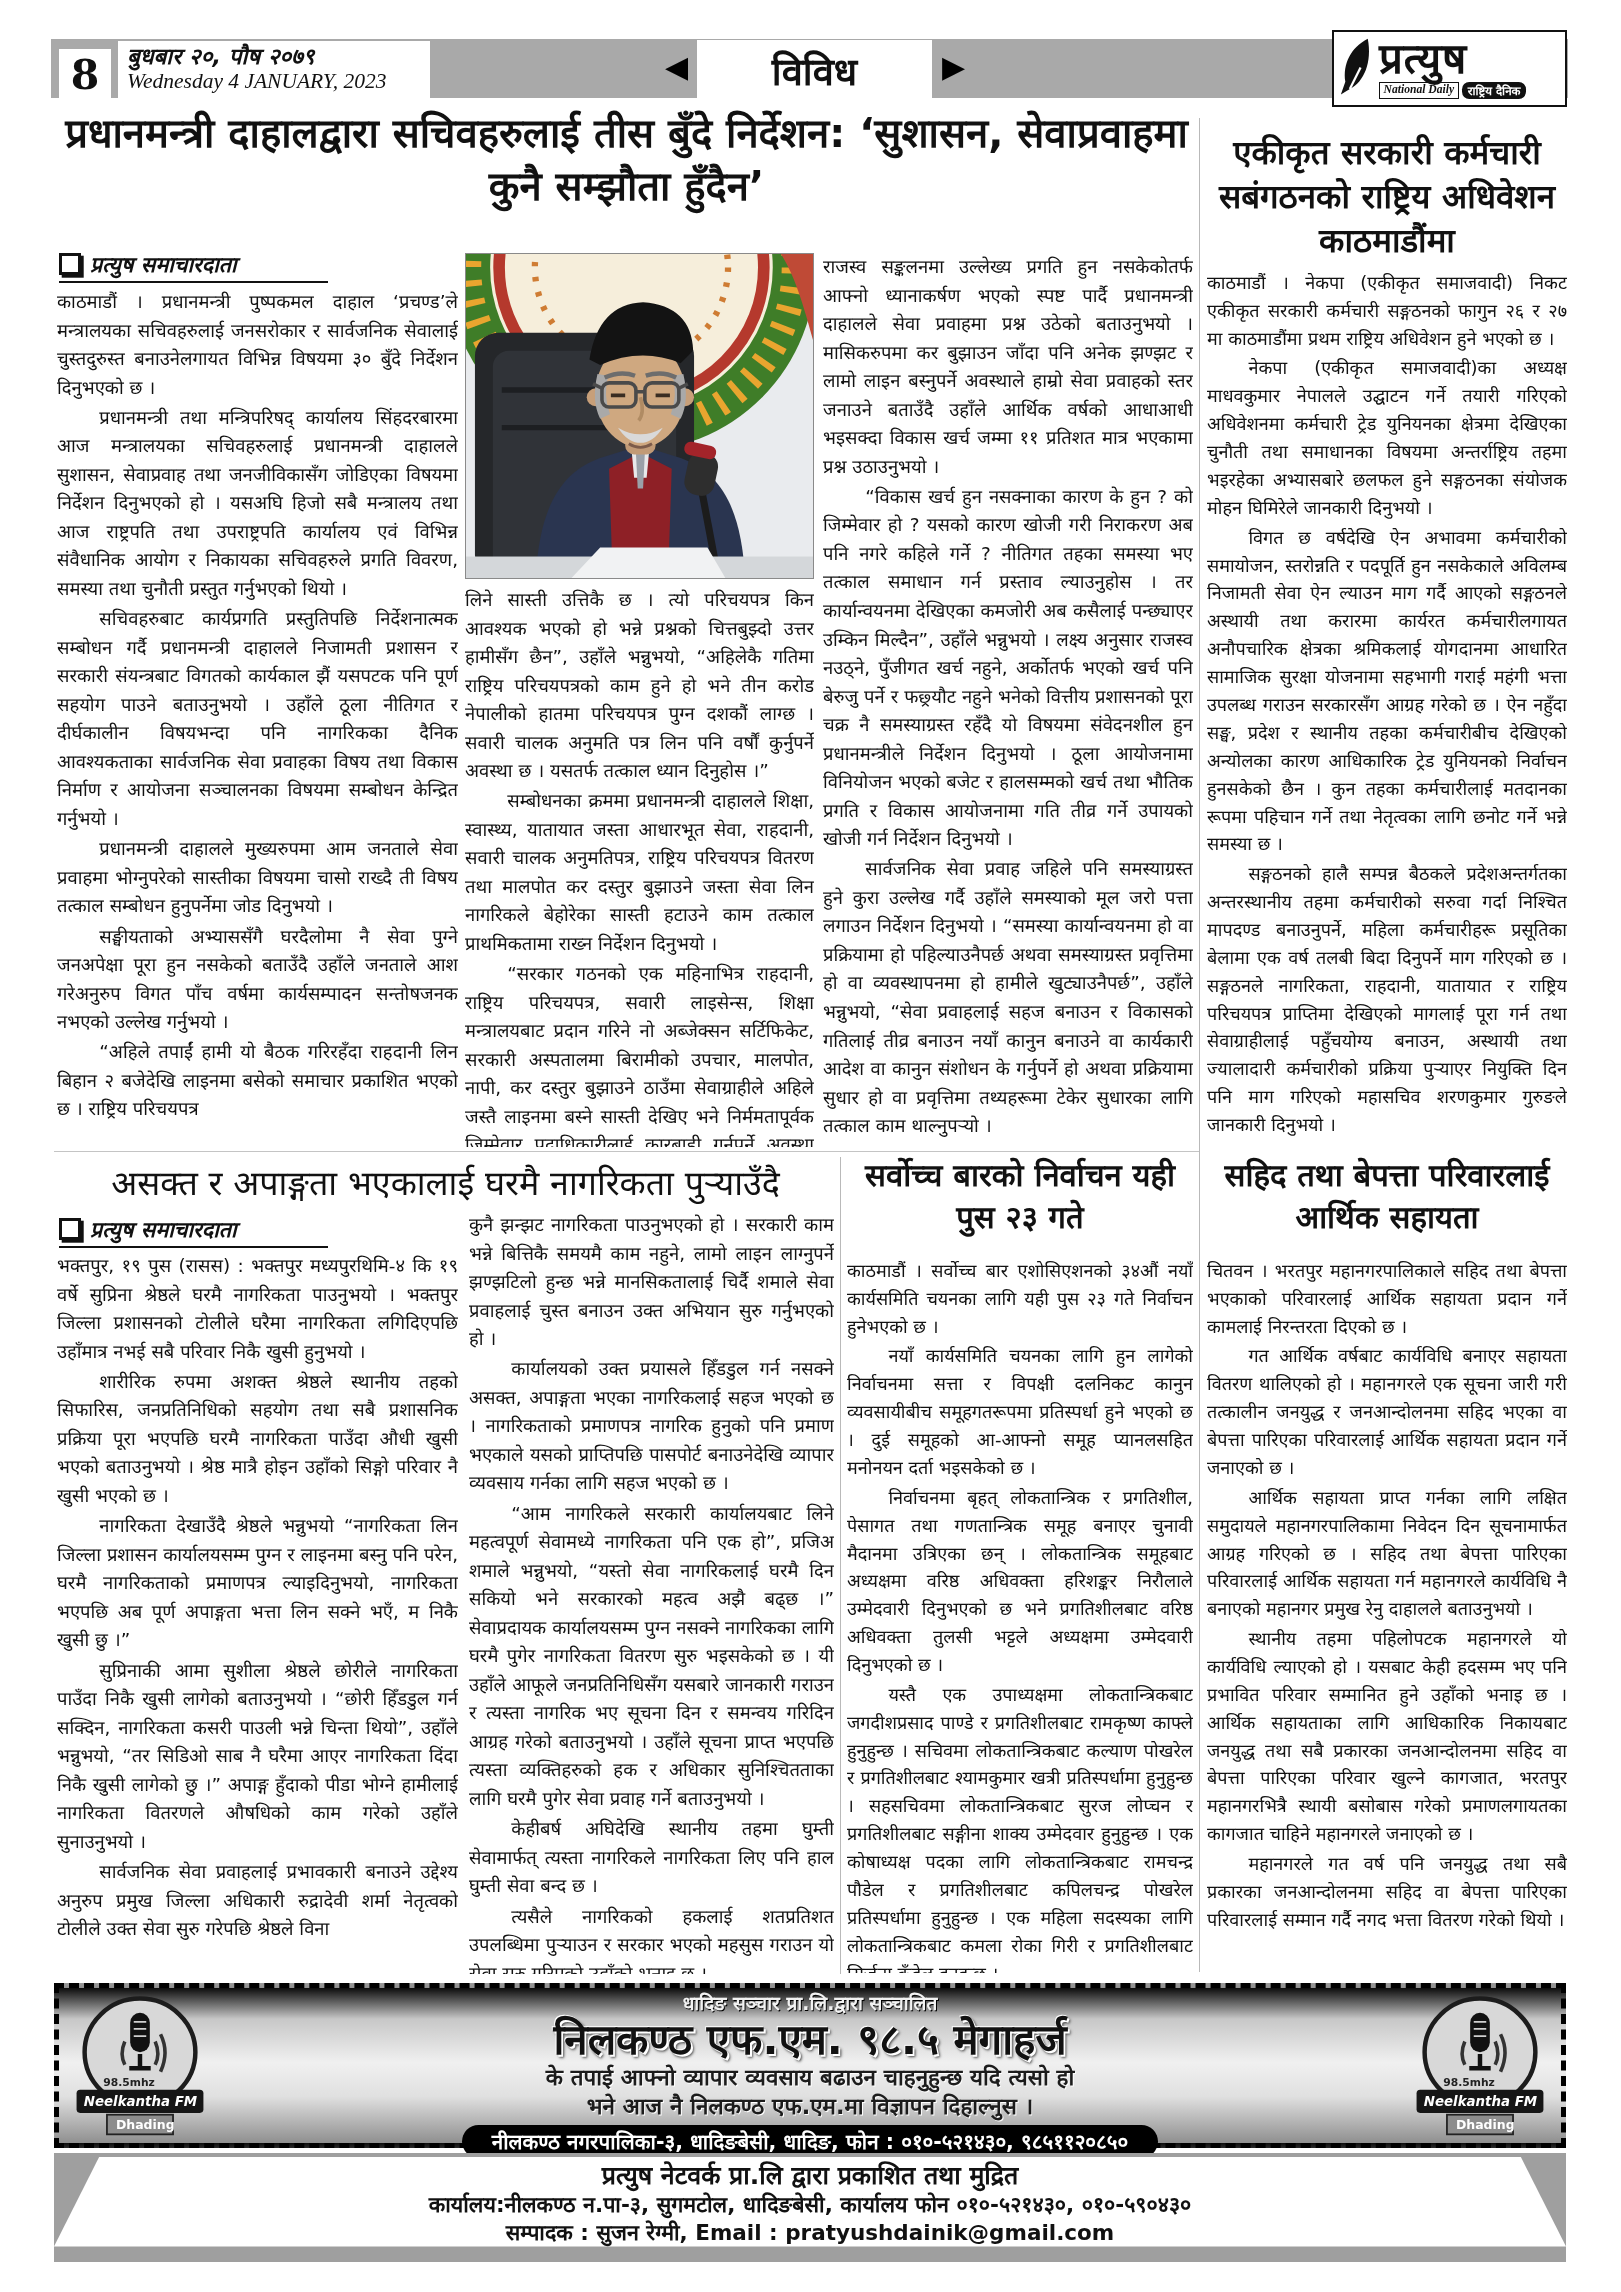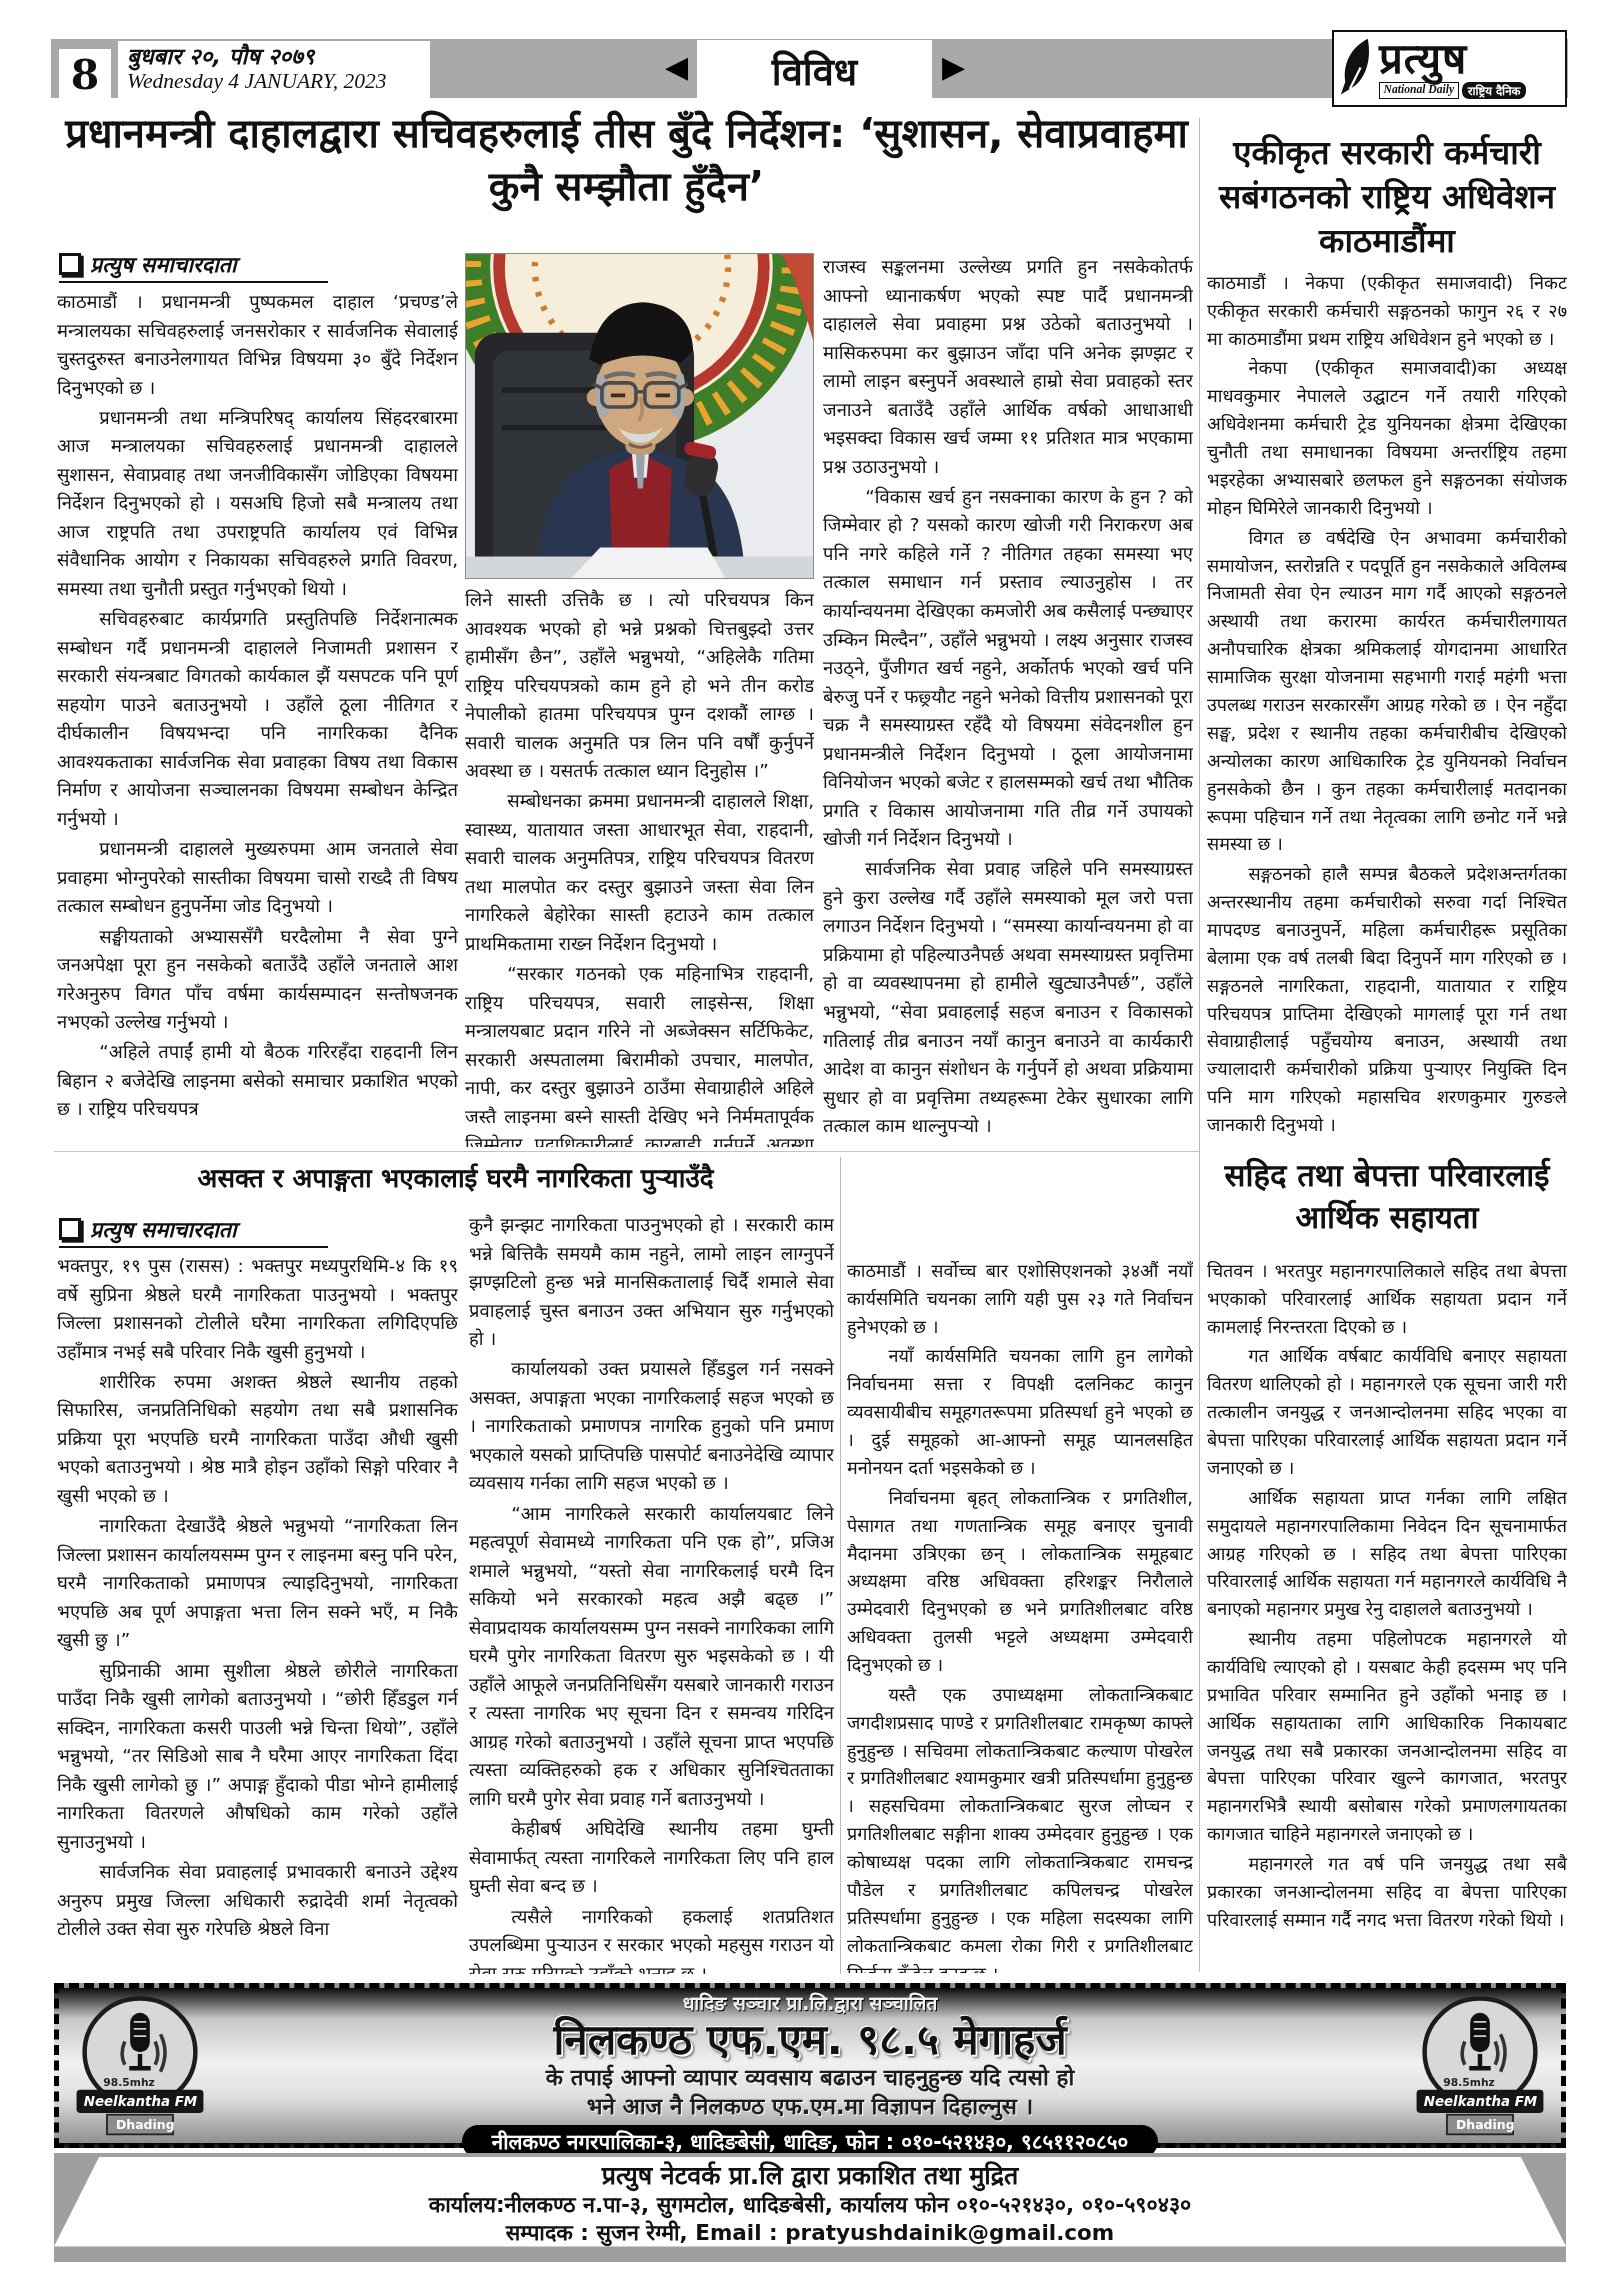--- a/index.html
+++ b/index.html
@@ -22,21 +22,21 @@
   .logo-title{font-weight:bold;font-size:42px;line-height:1;letter-spacing:0.9px;}
   .logo-subrow{display:flex;gap:3.6px;margin-top:1.8px;}
   .logo-nd{font-family:"Liberation Serif","DejaVu Serif",serif;font-style:italic;font-weight:bold;
            font-size:11.6px;border:1.8px solid #111;padding:0 3.6px;}
   .logo-rd{font-size:11.6px;font-weight:bold;background:#111;color:#fff;border-radius:7.2px;padding:0.9px 5.4px;}
   
   .hl-main{position:absolute;left:63px;top:107px;width:1127px;text-align:center;
            font-weight:bold;font-size:40px;line-height:1.32;}
   .hl-right{position:absolute;left:1207px;top:131px;width:360px;text-align:center;
             font-weight:bold;font-size:33px;line-height:1.34;}
-  .hl-mid{position:absolute;left:67px;top:1159px;width:777px;text-align:center;font-weight:bold;font-size:26px;}
+  .hl-mid{position:absolute;left:57px;top:1159px;width:777px;text-align:center;font-weight:normal;font-size:34px;}
   .hl-bar{position:absolute;left:847px;top:1155px;width:346px;text-align:center;font-weight:bold;font-size:31px;line-height:1.35;}
   .hl-martyr{position:absolute;left:1207px;top:1155px;width:360px;text-align:center;font-weight:bold;font-size:31px;line-height:1.35;}
   
   .byline{position:absolute;display:flex;align-items:center;gap:9px;border-bottom:2.7px solid #111;
           padding-bottom:2.7px;width:269px;}
   .by-sq{width:16px;height:16px;border:3.6px solid #111;background:#fff;box-shadow:2.7px 2.7px 0 #111;}
   .by-tx{font-weight:bold;font-style:italic;font-size:21.5px;}
   
   .col{position:absolute;overflow:hidden;font-size:18.4px;line-height:1.55;text-align:justify;}
   .col p{margin:0 0 1.8px 0;}
@@ -200,20 +200,21 @@
     <p>सार्वजनिक सेवा प्रवाहलाई प्रभावकारी बनाउने उद्देश्य अनुरुप प्रमुख जिल्ला अधिकारी रुद्रादेवी शर्मा नेतृत्वको टोलीले उक्त सेवा सुरु गरेपछि श्रेष्ठले विना</p>
   </div>
   <div class="col" style="left:469px;top:1211px;width:365px;height:763px;">
     <p>कुनै झन्झट नागरिकता पाउनुभएको हो । सरकारी काम भन्ने बित्तिकै समयमै काम नहुने, लामो लाइन लाग्नुपर्ने झण्झटिलो हुन्छ भन्ने मानसिकतालाई चिर्दै शमाले सेवा प्रवाहलाई चुस्त बनाउन उक्त अभियान सुरु गर्नुभएको हो ।</p>
     <p>कार्यालयको उक्त प्रयासले हिँडडुल गर्न नसक्ने असक्त, अपाङ्गता भएका नागरिकलाई सहज भएको छ । नागरिकताको प्रमाणपत्र नागरिक हुनुको पनि प्रमाण भएकाले यसको प्राप्तिपछि पासपोर्ट बनाउनेदेखि व्यापार व्यवसाय गर्नका लागि सहज भएको छ ।</p>
     <p>“आम नागरिकले सरकारी कार्यालयबाट लिने महत्वपूर्ण सेवामध्ये नागरिकता पनि एक हो”, प्रजिअ शमाले भन्नुभयो, “यस्तो सेवा नागरिकलाई घरमै दिन सकियो भने सरकारको महत्व अझै बढ्छ ।” सेवाप्रदायक कार्यालयसम्म पुग्न नसक्ने नागरिकका लागि घरमै पुगेर नागरिकता वितरण सुरु भइसकेको छ । यी उहाँले आफूले जनप्रतिनिधिसँग यसबारे जानकारी गराउन र त्यस्ता नागरिक भए सूचना दिन र समन्वय गरिदिन आग्रह गरेको बताउनुभयो । उहाँले सूचना प्राप्त भएपछि त्यस्ता व्यक्तिहरुको हक र अधिकार सुनिश्चितताका लागि घरमै पुगेर सेवा प्रवाह गर्ने बताउनुभयो ।</p>
     <p>केहीबर्ष अघिदेखि स्थानीय तहमा घुम्ती सेवामार्फत् त्यस्ता नागरिकले नागरिकता लिए पनि हाल घुम्ती सेवा बन्द छ ।</p>
     <p>त्यसैले नागरिकको हकलाई शतप्रतिशत उपलब्धिमा पुऱ्याउन र सरकार भएको महसुस गराउन यो सेवा सुरु गरिएको उहाँको भनाइ छ ।</p>
   </div>
 
+  <div class="hl-bar">सर्वोच्च बारको निर्वाचन यही पुस २३ गते</div>
   <div class="col" style="left:847px;top:1257px;width:346px;height:716px;font-size:18px;">
     <p>काठमाडौं । सर्वोच्च बार एशोसिएशनको ३४औं नयाँ कार्यसमिति चयनका लागि यही पुस २३ गते निर्वाचन हुनेभएको छ ।</p>
     <p>नयाँ कार्यसमिति चयनका लागि हुन लागेको निर्वाचनमा सत्ता र विपक्षी दलनिकट कानुन व्यवसायीबीच समूहगतरूपमा प्रतिस्पर्धा हुने भएको छ । दुई समूहको आ-आफ्नो समूह प्यानलसहित मनोनयन दर्ता भइसकेको छ ।</p>
     <p>निर्वाचनमा बृहत् लोकतान्त्रिक र प्रगतिशील, पेसागत तथा गणतान्त्रिक समूह बनाएर चुनावी मैदानमा उत्रिएका छन् । लोकतान्त्रिक समूहबाट अध्यक्षमा वरिष्ठ अधिवक्ता हरिशङ्कर निरौलाले उम्मेदवारी दिनुभएको छ भने प्रगतिशीलबाट वरिष्ठ अधिवक्ता तुलसी भट्टले अध्यक्षमा उम्मेदवारी दिनुभएको छ ।</p>
     <p>यस्तै एक उपाध्यक्षमा लोकतान्त्रिकबाट जगदीशप्रसाद पाण्डे र प्रगतिशीलबाट रामकृष्ण काफ्ले हुनुहुन्छ । सचिवमा लोकतान्त्रिकबाट कल्याण पोखरेल र प्रगतिशीलबाट श्यामकुमार खत्री प्रतिस्पर्धामा हुनुहुन्छ । सहसचिवमा लोकतान्त्रिकबाट सुरज लोप्चन र प्रगतिशीलबाट सङ्गीना शाक्य उम्मेदवार हुनुहुन्छ । एक कोषाध्यक्ष पदका लागि लोकतान्त्रिकबाट रामचन्द्र पौडेल र प्रगतिशीलबाट कपिलचन्द्र पोखरेल प्रतिस्पर्धामा हुनुहुन्छ । एक महिला सदस्यका लागि लोकतान्त्रिकबाट कमला रोका गिरी र प्रगतिशीलबाट सिर्जना कँडेल हुनुहुन्छ ।</p>
   </div>
 
   <div class="hl-martyr">सहिद तथा बेपत्ता परिवारलाई आर्थिक सहायता</div>
   <div class="col" style="left:1207px;top:1257px;width:360px;height:716px;font-size:18px;">
     <p>चितवन । भरतपुर महानगरपालिकाले सहिद तथा बेपत्ता भएकाको परिवारलाई आर्थिक सहायता प्रदान गर्ने कामलाई निरन्तरता दिएको छ ।</p>

